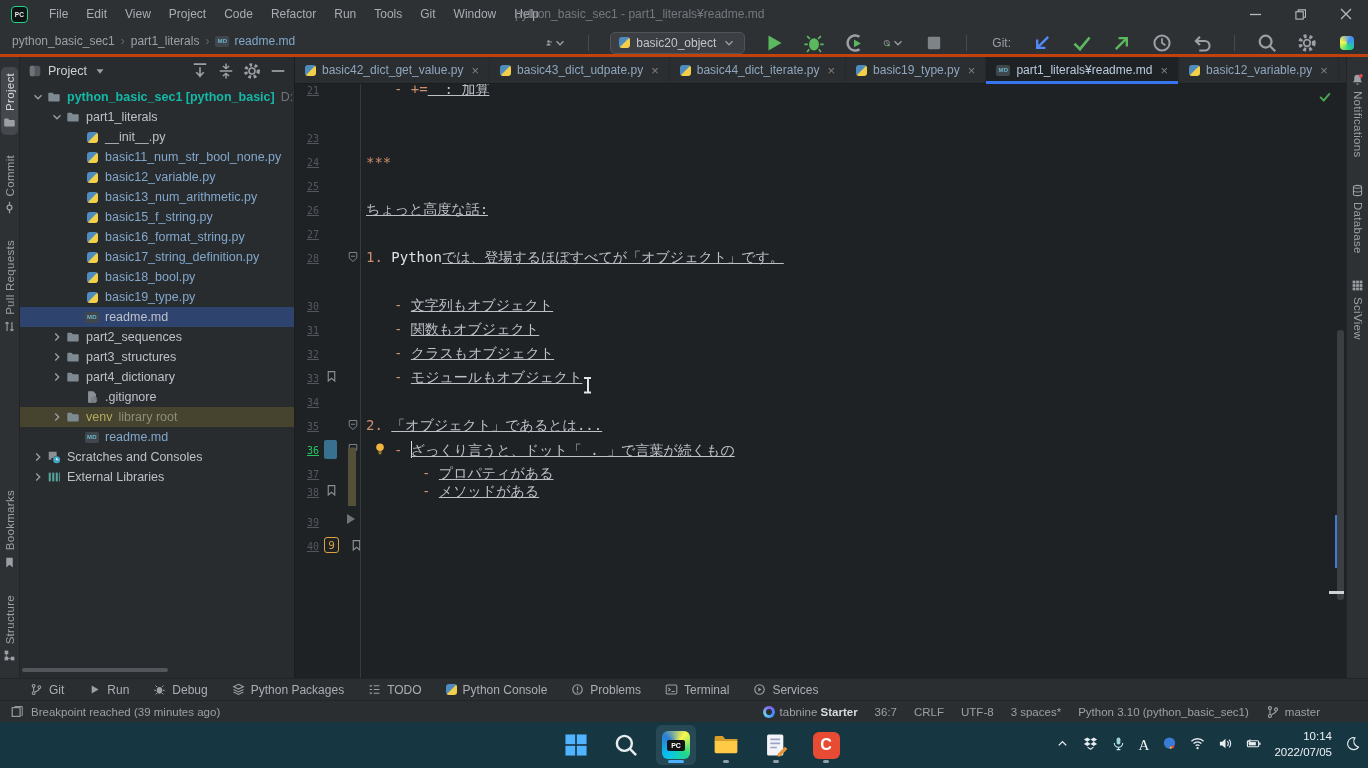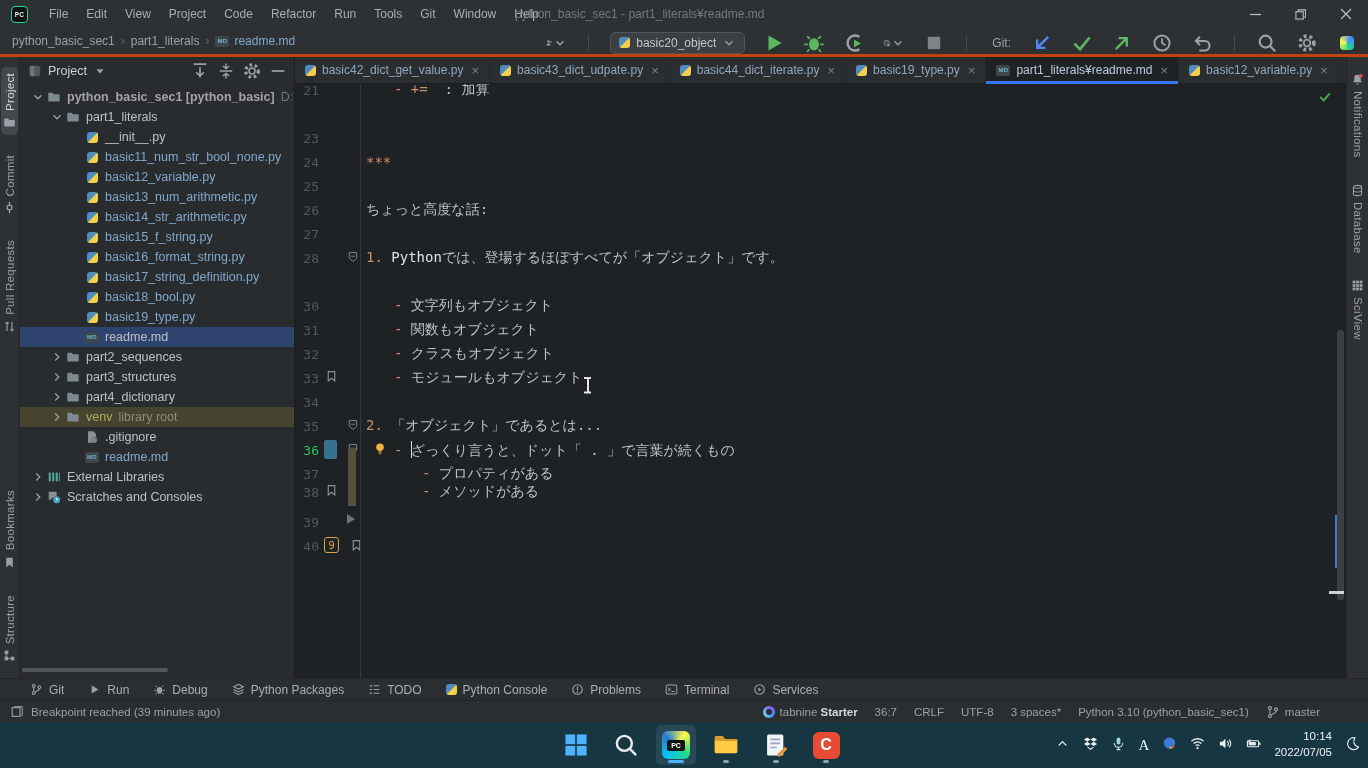--- a/index.html
+++ b/index.html
@@ -47,46 +47,46 @@
   .ph-spacer { flex:1; }
   .ph-btn { width:20px; height:20px; display:flex; align-items:center; justify-content:center; color:#9ba0a6; border-radius:4px; }
   .tree { position:relative; margin-top:2px; }
   .tree-row { position:relative; height:20px; display:flex; align-items:center; font-size:12.5px; color:#bdc1c7; white-space:nowrap; }
   .tree-row .slot { width:16px; display:flex; align-items:center; justify-content:center; flex:none; }
   .tree-row .ic { display:flex; }
   .tree-row .lbl { margin-left:5px; }
   .tree-row.sel { background:#2e436e; }
   .tree-row.venv-row { background:#46432e; }
   .lbl.mod { color:#81a7cc; }
-  .lbl.bold { font-weight:bold; color:#a3a3a3; }
+  .lbl.bold { font-weight:bold; color:#14b8a6; }
   .lbl.venv { color:#b3ab62; }
   .suffix { color:#70757b; margin-left:6px; }
   .suffix.dim2 { color:#8c8f7a; }
   .hscroll-thumb { position:absolute; left:2px; top:611px; width:146px; height:4px; border-radius:2px; background:#53575b; }
 
   
   .editor { position:absolute; left:295px; top:0; width:1051px; height:621px; background:#1f2225; }
   .tabbar { position:absolute; left:0; top:0; width:100%; height:27px; background:#2b2e31; border-bottom:1px solid #1b1d1f; display:flex; align-items:stretch; }
   .tab { display:flex; align-items:center; gap:6px; padding:0 10px; color:#8fa6bd; font-size:12px; border-right:1px solid #26292c; position:relative; }
   .tab .close { color:#7d8187; font-size:13px; margin-left:2px; }
   .tab.active { background:#1f2225; color:#b9cbde; }
   .tab.active::after { content:''; position:absolute; left:0; right:0; bottom:-1px; height:3px; background:#3674f0; }
   .tab-tools { margin-left:auto; display:flex; align-items:center; gap:10px; padding-right:10px; }
   .code { position:absolute; left:0; top:27px; width:100%; height:594px; overflow:hidden; font-family:"DejaVu Sans Mono", monospace; font-size:14px; }
   .gutter-sep { position:absolute; left:65px; top:0; width:1px; height:100%; background:#36393d; }
   .line { position:absolute; left:0; width:100%; height:24px; display:flex; align-items:center; }
-  .lnum { position:absolute; left:0; width:24px; text-align:right; color:#53585f; font-size:13px; }
+  .lnum { position:absolute; left:0; width:24px; text-align:right; color:#53585f; font-size:10px;text-decoration:underline; }
   .lnum.cur { color:#22c55e; }
   .gut-bm { position:absolute; left:30px; top:3px; }
   .gut-fold { position:absolute; left:52px; top:4px; }
   .gut-tri { position:absolute; left:52px; width:0; height:0; border-left:8px solid #6f7479; border-top:5px solid transparent; border-bottom:5px solid transparent; }
   .mnem { position:absolute; left:29px; top:3px; width:15px; height:16px; border:1.5px solid #d9a343; border-radius:3px; color:#d9a343; font-size:11px; display:flex; align-items:center; justify-content:center; font-family:"DejaVu Sans Mono", monospace; }
   .ltext { position:relative; white-space:pre; }
   .seg-o { color:#cf8e6d; }
-  .seg-p { color:#bdc1c7; }
+  .seg-p { color:#bdc1c7;text-decoration:underline; }
   .seg-b { color:#dde1e6; font-weight:normal; }
   .caret { display:inline-block; width:1.5px; height:17px; background:#d8dadc; vertical-align:text-bottom; margin-right:-1.5px; }
   .bulb { position:absolute; left:78px; top:3px; }
   .change-mark { position:absolute; left:29px; top:2px; width:13px; height:19px; background:#38708f; border-radius:2px; }
   .olive-strip { position:absolute; left:53px; top:364px; width:8px; height:58px; background:#55503a; }
   .insp-check { position:absolute; right:14px; top:6px; }
   .vscroll { position:absolute; right:2px; top:246px; width:7px; height:270px; background:#46494d; border-radius:3px; opacity:.75; }
   .stripe-mark-blue { position:absolute; right:9px; top:431px; width:2.5px; height:53px; background:#3f7bd1; }
   .stripe-mark-white { position:absolute; right:2px; top:507px; width:15px; height:2.5px; background:#cfd3d7; }
 
@@ -452,65 +452,56 @@
             </span>
             <span class="lbl mod">basic13_num_arithmetic.py</span>
           </div>
           <div class="tree-row" style="padding-left:48px">
             <span class="slot"></span>
             <span class="slot">
               <span class="ic">
                 <span class="py-sq"></span>
               </span>
             </span>
-            <span class="lbl mod">basic14_str_arithmetic.py</span>
+            <span class="lbl mod">basic15_f_string.py</span>
           </div>
           <div class="tree-row" style="padding-left:48px">
             <span class="slot"></span>
             <span class="slot">
               <span class="ic">
                 <span class="py-sq"></span>
               </span>
             </span>
-            <span class="lbl mod">basic15_f_string.py</span>
+            <span class="lbl mod">basic16_format_string.py</span>
           </div>
           <div class="tree-row" style="padding-left:48px">
             <span class="slot"></span>
             <span class="slot">
               <span class="ic">
                 <span class="py-sq"></span>
               </span>
             </span>
-            <span class="lbl mod">basic16_format_string.py</span>
+            <span class="lbl mod">basic17_string_definition.py</span>
           </div>
           <div class="tree-row" style="padding-left:48px">
             <span class="slot"></span>
             <span class="slot">
               <span class="ic">
                 <span class="py-sq"></span>
               </span>
             </span>
-            <span class="lbl mod">basic17_string_definition.py</span>
+            <span class="lbl mod">basic18_bool.py</span>
           </div>
           <div class="tree-row" style="padding-left:48px">
             <span class="slot"></span>
             <span class="slot">
               <span class="ic">
                 <span class="py-sq"></span>
               </span>
             </span>
-            <span class="lbl mod">basic18_bool.py</span>
-          </div>
-          <div class="tree-row" style="padding-left:48px">
-            <span class="slot"></span>
-            <span class="slot">
-              <span class="ic">
-                <span class="py-sq"></span>
-              </span>
-            </span>
             <span class="lbl mod">basic19_type.py</span>
           </div>
           <div class="tree-row sel" style="padding-left:48px">
             <span class="slot"></span>
             <span class="slot">
               <span class="ic">
                 <span class="md-sq">MD</span>
               </span>
             </span>
             <span class="lbl">readme.md</span>
@@ -558,99 +549,99 @@
               </span>
             </span>
             <span class="slot">
               <span class="ic">
                 <svg viewBox="0 0 16 16">
                   <path fill="#7e8a92" d="M1.5 4c0-.6.4-1 1-1h3.8l1.5 1.8H13.5c.6 0 1 .4 1 1V12c0 .6-.4 1-1 1h-11c-.6 0-1-.4-1-1z"></path>
                 </svg>
               </span>
             </span>
             <span class="lbl">part4_dictionary</span>
-          </div>
-          <div class="tree-row venv-row" style="padding-left:29px">
-            <span class="slot">
-              <span class="ic">
-                <svg viewBox="0 0 16 16">
-                  <path fill="none" stroke="#9ba0a6" stroke-width="1.5" d="M6 4l4 4-4 4"></path>
-                </svg>
-              </span>
-            </span>
-            <span class="slot">
-              <span class="ic">
-                <svg viewBox="0 0 16 16">
-                  <path fill="#7e8a92" d="M1.5 4c0-.6.4-1 1-1h3.8l1.5 1.8H13.5c.6 0 1 .4 1 1V12c0 .6-.4 1-1 1h-11c-.6 0-1-.4-1-1z"></path>
-                </svg>
-              </span>
-            </span>
-            <span class="lbl venv">venv</span>
-            <span class="suffix dim2">library root</span>
           </div>
           <div class="tree-row" style="padding-left:48px">
             <span class="slot"></span>
             <span class="slot">
               <span class="ic">
                 <svg viewBox="0 0 16 16">
                   <path fill="#8a9096" d="M3.5 1.5h6l3 3v10h-9z"></path>
                   <circle cx="10.5" cy="11" r="3" fill="none" stroke="#6f757b" stroke-width="1.2"></circle>
                   <line x1="8.4" y1="13.1" x2="12.6" y2="8.9" stroke="#6f757b" stroke-width="1.2"></line>
                 </svg>
               </span>
             </span>
             <span class="lbl">.gitignore</span>
           </div>
+          <div class="tree-row venv-row" style="padding-left:29px">
+            <span class="slot">
+              <span class="ic">
+                <svg viewBox="0 0 16 16">
+                  <path fill="none" stroke="#9ba0a6" stroke-width="1.5" d="M6 4l4 4-4 4"></path>
+                </svg>
+              </span>
+            </span>
+            <span class="slot">
+              <span class="ic">
+                <svg viewBox="0 0 16 16">
+                  <path fill="#7e8a92" d="M1.5 4c0-.6.4-1 1-1h3.8l1.5 1.8H13.5c.6 0 1 .4 1 1V12c0 .6-.4 1-1 1h-11c-.6 0-1-.4-1-1z"></path>
+                </svg>
+              </span>
+            </span>
+            <span class="lbl venv">venv</span>
+            <span class="suffix dim2">library root</span>
+          </div>
           <div class="tree-row" style="padding-left:48px">
             <span class="slot"></span>
             <span class="slot">
               <span class="ic">
                 <span class="md-sq">MD</span>
               </span>
             </span>
             <span class="lbl mod">readme.md</span>
+          </div>
+          <div class="tree-row" style="padding-left:10px">
+            <span class="slot">
+              <span class="ic">
+                <svg viewBox="0 0 16 16">
+                  <path fill="none" stroke="#9ba0a6" stroke-width="1.5" d="M6 4l4 4-4 4"></path>
+                </svg>
+              </span>
+            </span>
+            <span class="slot">
+              <span class="ic">
+                <svg viewBox="0 0 16 16">
+                  <path fill="#8a9096" d="M2 2h9v5H9l-2 2H5v2H2z"></path>
+                  <circle cx="11" cy="11" r="4" fill="#43a7c7"></circle>
+                  <path d="M11 9v2.2h1.8" stroke="#fff" stroke-width="1.1" fill="none"></path>
+                </svg>
+              </span>
+            </span>
+            <span class="lbl">Scratches and Consoles</span>
           </div>
           <div class="tree-row" style="padding-left:10px">
             <span class="slot">
               <span class="ic">
                 <svg viewBox="0 0 16 16">
                   <path fill="none" stroke="#9ba0a6" stroke-width="1.5" d="M6 4l4 4-4 4"></path>
                 </svg>
               </span>
             </span>
             <span class="slot">
               <span class="ic">
                 <svg viewBox="0 0 16 16">
                   <rect x="2" y="3" width="2.3" height="10" fill="#56a89c"></rect>
                   <rect x="6" y="3" width="2.3" height="10" fill="#56a89c"></rect>
                   <rect x="10" y="3" width="2.3" height="10" fill="#56a89c"></rect>
                   <rect x="13.6" y="3" width="1" height="10" fill="#56a89c"></rect>
                 </svg>
               </span>
             </span>
             <span class="lbl">External Libraries</span>
-          </div>
-          <div class="tree-row" style="padding-left:10px">
-            <span class="slot">
-              <span class="ic">
-                <svg viewBox="0 0 16 16">
-                  <path fill="none" stroke="#9ba0a6" stroke-width="1.5" d="M6 4l4 4-4 4"></path>
-                </svg>
-              </span>
-            </span>
-            <span class="slot">
-              <span class="ic">
-                <svg viewBox="0 0 16 16">
-                  <path fill="#8a9096" d="M2 2h9v5H9l-2 2H5v2H2z"></path>
-                  <circle cx="11" cy="11" r="4" fill="#43a7c7"></circle>
-                  <path d="M11 9v2.2h1.8" stroke="#fff" stroke-width="1.1" fill="none"></path>
-                </svg>
-              </span>
-            </span>
-            <span class="lbl">Scratches and Consoles</span>
           </div>
         </div>
       <div class="hscroll-thumb"></div>
     </div>
 
     <div class="editor">
       <div class="tabbar" id="tabbar">
           <div class="tab">
             <span class="ic">
               <span class="py-sq"></span>

